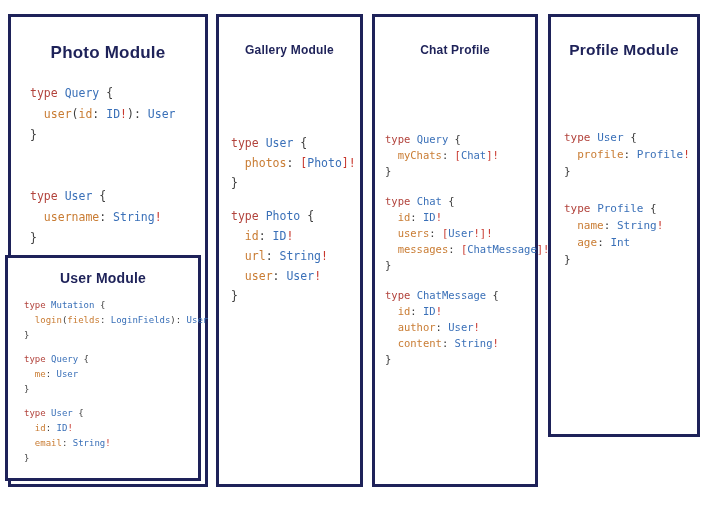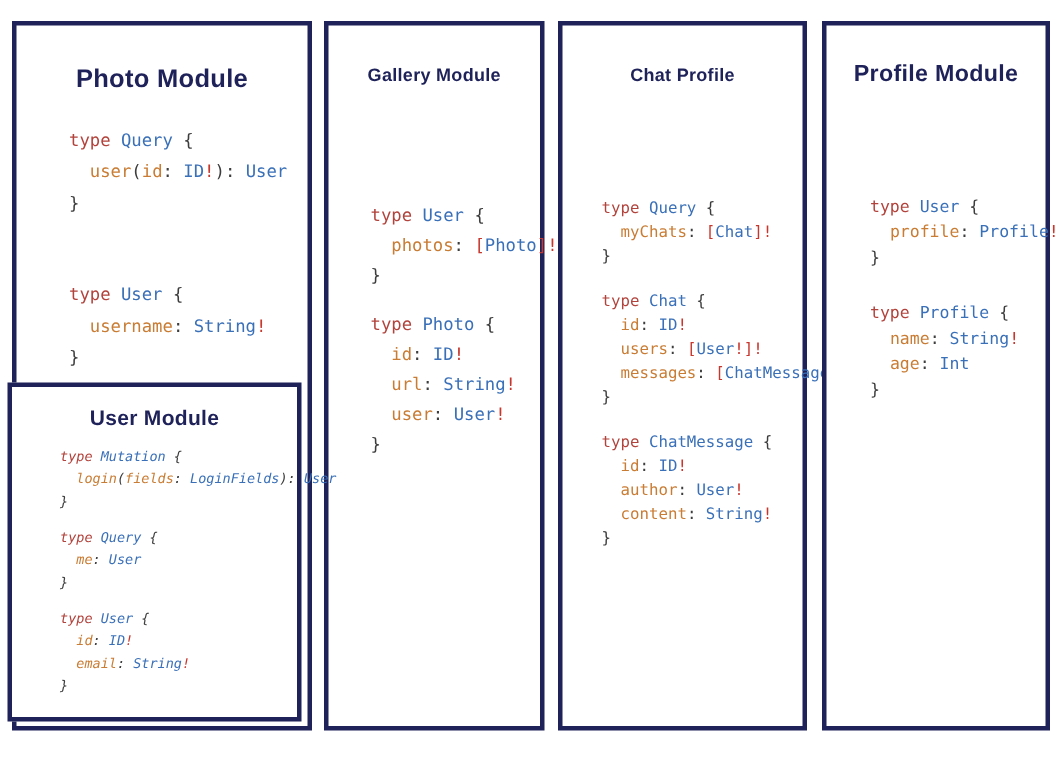--- a/index.html
+++ b/index.html
@@ -10,42 +10,41 @@
   }
   .panel {
     position:absolute;
     border:3px solid #1e2259;
     background:#ffffff;
     box-sizing:border-box;
   }
   #panel-user    { left:8px;   top:14px;  width:200px; height:473px; }
   #panel-gallery { left:216px; top:14px;  width:147px; height:473px; }
   #panel-chat    { left:372px; top:14px;  width:166px; height:473px; }
-  #panel-profile { left:548px; top:14px;  width:152px; height:473px; }
+  #panel-profile { left:548px; top:14px;  width:152px; height:423px; }
   #panel-auth    { left:5px;   top:255px; width:196px; height:226px; z-index:2; }
 
   .panel-title {
     text-align:center; font-weight:bold; color:#1e2259;
     font-size:17px; margin-top:26px; letter-spacing:0.2px;
   }
   #panel-gallery .panel-title,
   #panel-chat .panel-title  { font-size:12px; }
   #panel-profile .panel-title { font-size:15.5px; margin-top:24px; }
   #panel-auth .panel-title  { font-size:14px; margin-top:12px; }
 
   .code {
     position:absolute;
     font-family:"DejaVu Sans Mono", monospace;
     white-space:pre;
     color:#3d3d3d;
-    margin-left:16px;
   }
   #panel-user .code    { left:19px; top:66px;  font-size:11.5px; line-height:21px; }
   #panel-user .cb      { margin-bottom:40px; }
-  #panel-auth .code    { left:16px; top:40px;  font-size:9px;    line-height:15px;font-style:italic; }
+  #panel-auth .code    { left:16px; top:40px;  font-size:9px;    line-height:15px; }
   #panel-auth .cb      { margin-bottom:9px; }
   #panel-gallery .code { left:12px; top:116px; font-size:11.5px; line-height:20px; }
   #panel-gallery .cb   { margin-bottom:13px; }
   #panel-chat .code    { left:10px; top:114px; font-size:10.5px; line-height:16px; }
   #panel-chat .cb      { margin-bottom:14px; }
   #panel-profile .code { left:13px; top:112px; font-size:11px;   line-height:17px; }
   #panel-profile .cb   { margin-bottom:20px; }
 
   .kw { color:#b2433c; } 
   .ty { color:#3a70b8; } 

